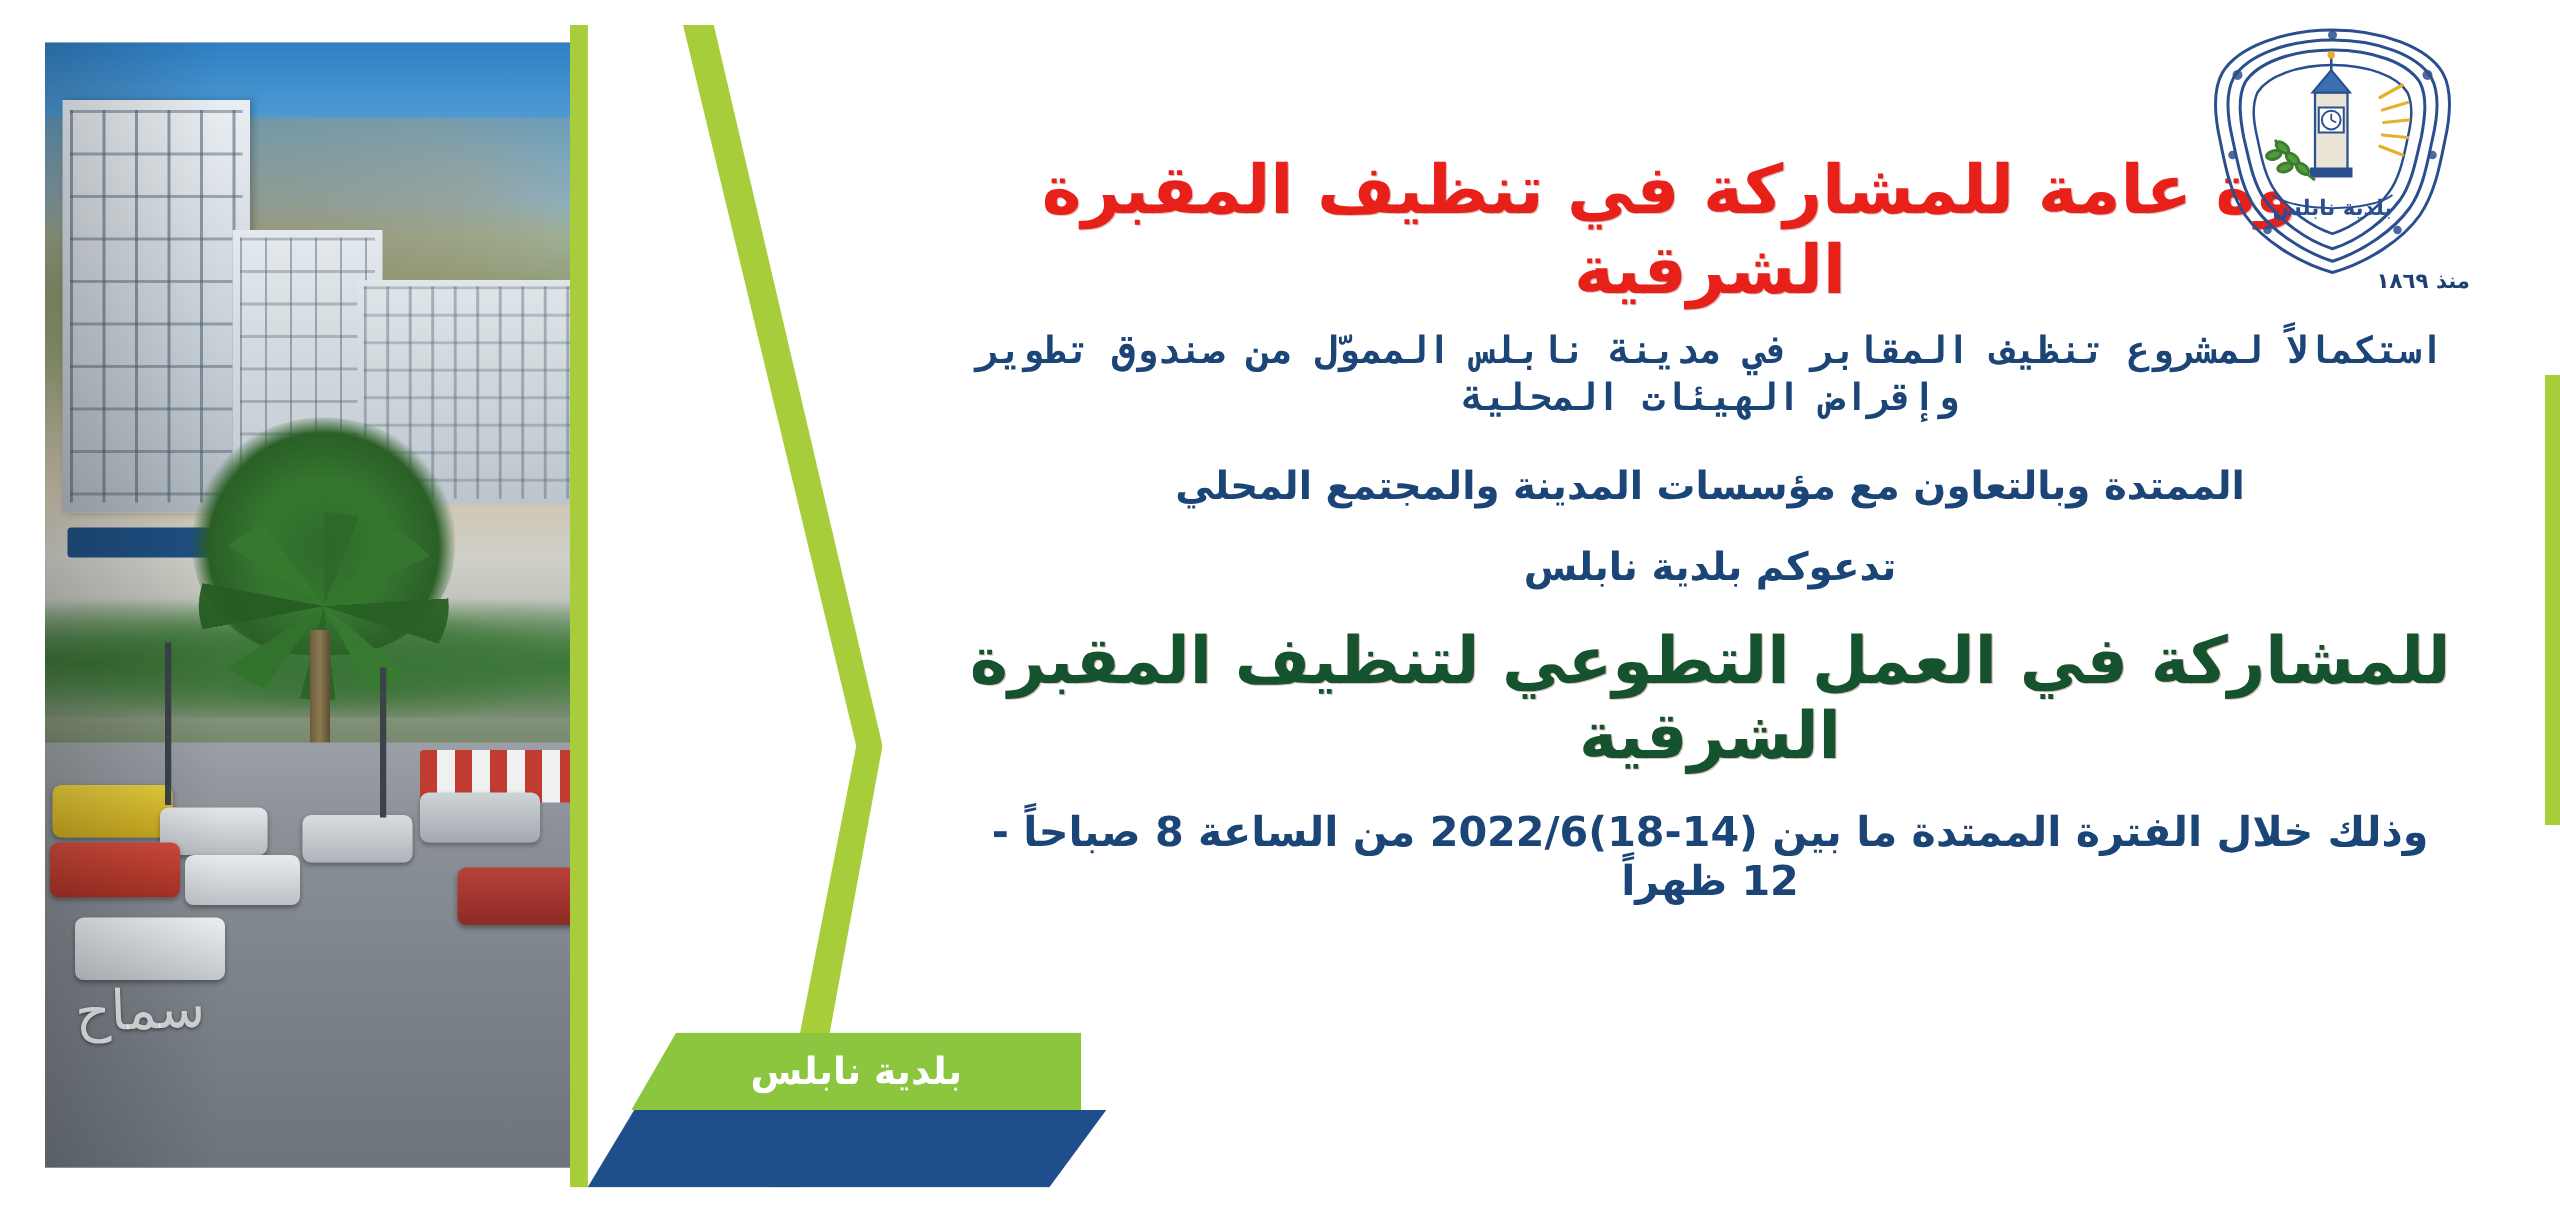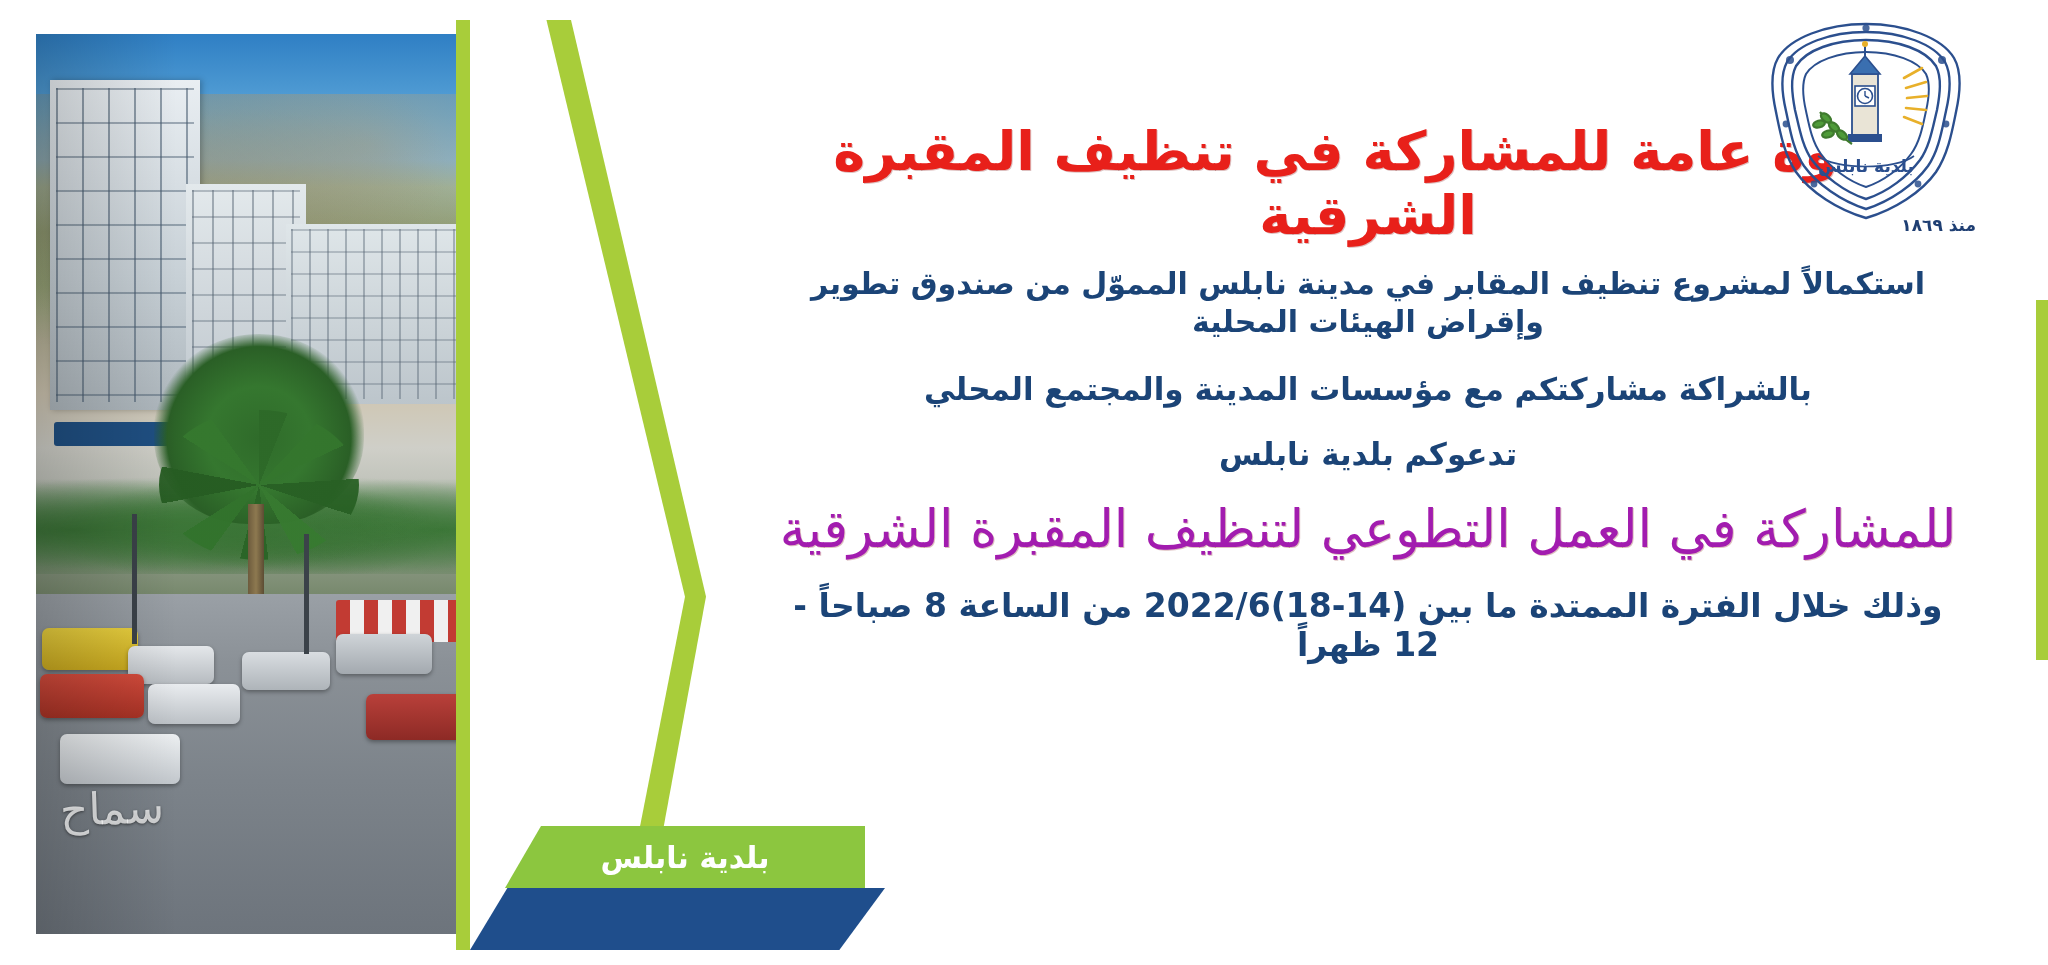--- a/index.html
+++ b/index.html
@@ -194,24 +194,24 @@
     text-shadow:1px 1px 0 rgba(120,0,0,.25);
   }
   .body-line{
     color:#1b4477;
     font-weight:bold;
     font-size:31px;
     line-height:1.25;
     margin:0 0 26px 0;
     letter-spacing:-.3px;
   }
-  .body-line.l1{font-size:30px;margin-bottom:30px;}
+  .body-line.l1{font-size:30px;margin-bottom:30px;font-family:Liberation Mono, monospace;}
   .headline2{
-    color:#a21caf;
-    font-weight:normal;
+    color:#14532d;
+    font-weight:bold;
     font-size:52px;
     line-height:1.15;
     letter-spacing:-.5px;
     margin:6px 0 26px 0;
     text-shadow:1px 1px 0 rgba(120,0,0,.25);
   }
   .date-line{
     color:#1b4477;
     font-weight:bold;
     font-size:33px;
@@ -347,21 +347,21 @@
         <path d="M62 140 C80 154 140 154 158 140" fill="none" stroke="#2b4f8e" stroke-width="1.6"></path>
         <text x="110" y="156" text-anchor="middle" font-size="17" font-weight="bold" fill="#2b4f8e" font-family="DejaVu Sans, sans-serif" direction="rtl">بلدية نابلس</text>
       </g>
     </svg>
     <div class="logo-year">منذ ١٨٦٩</div>
   </div>
 
   <div class="content">
     <h1 class="headline">دعوة عامة للمشاركة في تنظيف المقبرة الشرقية</h1>
     <p class="body-line l1">استكمالاً لمشروع تنظيف المقابر في مدينة نابلس المموّل من صندوق تطوير وإقراض الهيئات المحلية</p>
-    <p class="body-line">بالشراكة مشاركتكم مع مؤسسات المدينة والمجتمع المحلي</p>
+    <p class="body-line">الممتدة وبالتعاون مع مؤسسات المدينة والمجتمع المحلي</p>
     <p class="body-line">تدعوكم بلدية نابلس</p>
     <h2 class="headline2">للمشاركة في العمل التطوعي لتنظيف المقبرة الشرقية</h2>
     <p class="date-line">وذلك خلال الفترة الممتدة ما بين (14-18)2022/6 من الساعة 8 صباحاً - 12 ظهراً</p>
   </div>
 
   <div class="banner-green">
     <span>بلدية نابلس</span>
   </div>
   <div class="banner-blue"></div>
 

